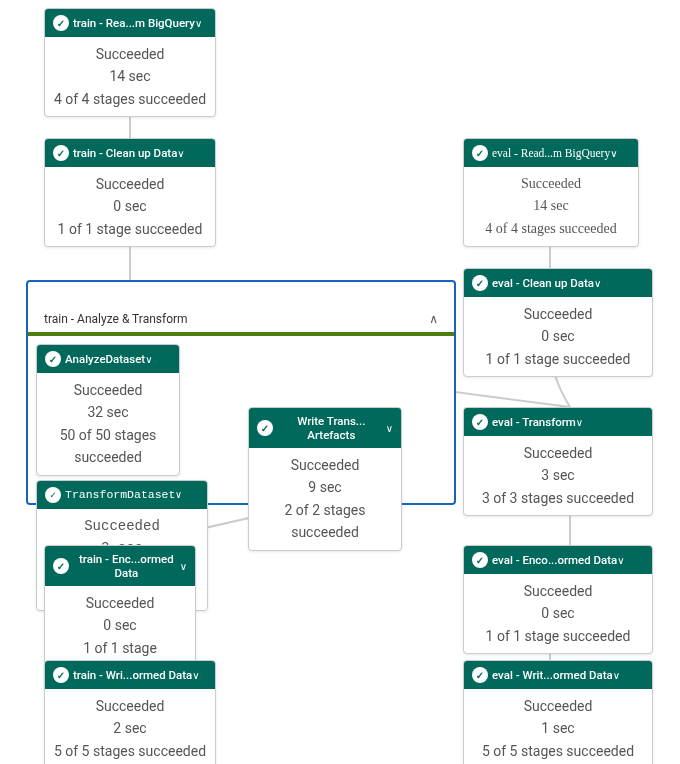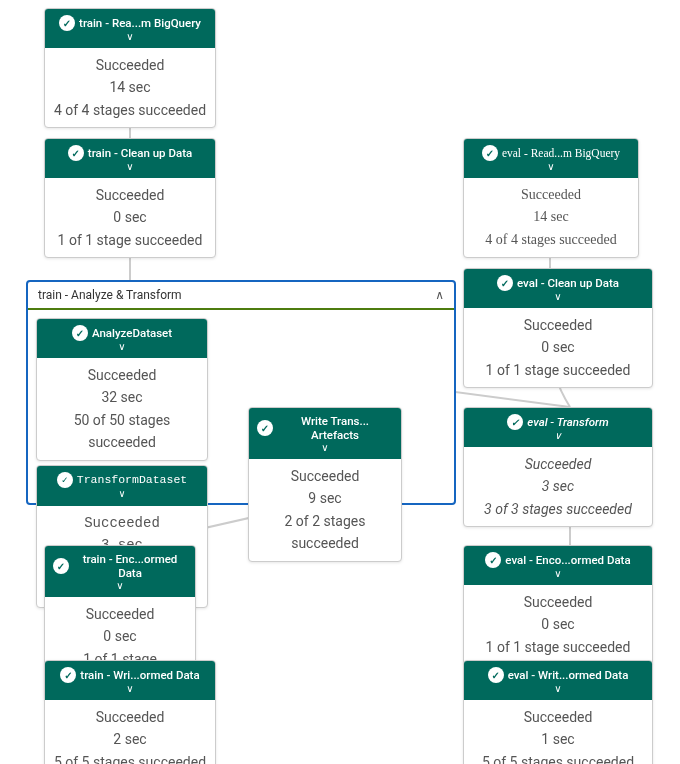--- a/index.html
+++ b/index.html
@@ -33,21 +33,20 @@
     .node-header {
       background: #00695c;
       color: #fff;
       padding: 6px 8px;
       border-radius: 3px 3px 0 0;
       display: flex;
       align-items: center;
       justify-content: flex-start;
       font-size: 11.5px;
       font-weight: 500;
-      flex-direction: column;
     }
 
     .node-header .header-left {
       display: flex;
       align-items: center;
       gap: 4px;
     }
 
     .check-icon {
       width: 16px;
@@ -82,27 +81,28 @@
     
     .group-node {
       position: absolute;
       border: 2px solid #1565c0;
       border-radius: 4px;
       background: #fff;
       width: 530px;
     }
 
     .group-header {
-      padding: 6px 10px;
+      padding: 6px 16px;
       display: flex;
       align-items: center;
       justify-content: space-between;
       font-size: 12px;
       color: #333;
-      border-bottom: 2px solid #4d7c0f;
+      border-bottom: 4px solid #4d7c0f;
+      margin-top: 24px;
     }
 
     .group-header .chevron-up {
       font-size: 12px;
       color: #555;
     }
 
     
     .connectors {
       position: absolute;
@@ -205,21 +205,21 @@
     </div>
   </div>
 
   <div class="group-node" style="left:26px; top:280px; width:430px; height:225px;">
     <div class="group-header">
       <span>train - Analyze &amp; Transform</span>
       <span class="chevron-up">∧</span>
     </div>
 
     <div style="position:relative; padding:8px 8px 4px 8px;">
-      <div class="node" style="position:relative; left:0; top:0; width:172px; display:inline-block; vertical-align:top;">
+      <div class="node" style="position:relative; left:0; top:0; width:144px; display:inline-block; vertical-align:top;">
         <div class="node-header">
           <div class="header-left">
             <div class="check-icon"></div>
             <span>AnalyzeDataset</span>
           </div>
           <span class="chevron">∨</span>
         </div>
         <div class="node-body">
           <div>Succeeded</div>
           <div>32 sec</div>
@@ -254,21 +254,21 @@
       </div>
       <span class="chevron">∨</span>
     </div>
     <div class="node-body">
       <div>Succeeded</div>
       <div>9 sec</div>
       <div>2 of 2 stages succeeded</div>
     </div>
   </div>
 
-  <div class="node" style="left:463px; top:407px; width:190px;font-style:italic;">
+  <div class="node" style="left:463px; top:407px; width:190px;">
     <div class="node-header">
       <div class="header-left">
         <div class="check-icon"></div>
         <span>eval - Transform</span>
       </div>
       <span class="chevron">∨</span>
     </div>
     <div class="node-body">
       <div>Succeeded</div>
       <div>3 sec</div>

